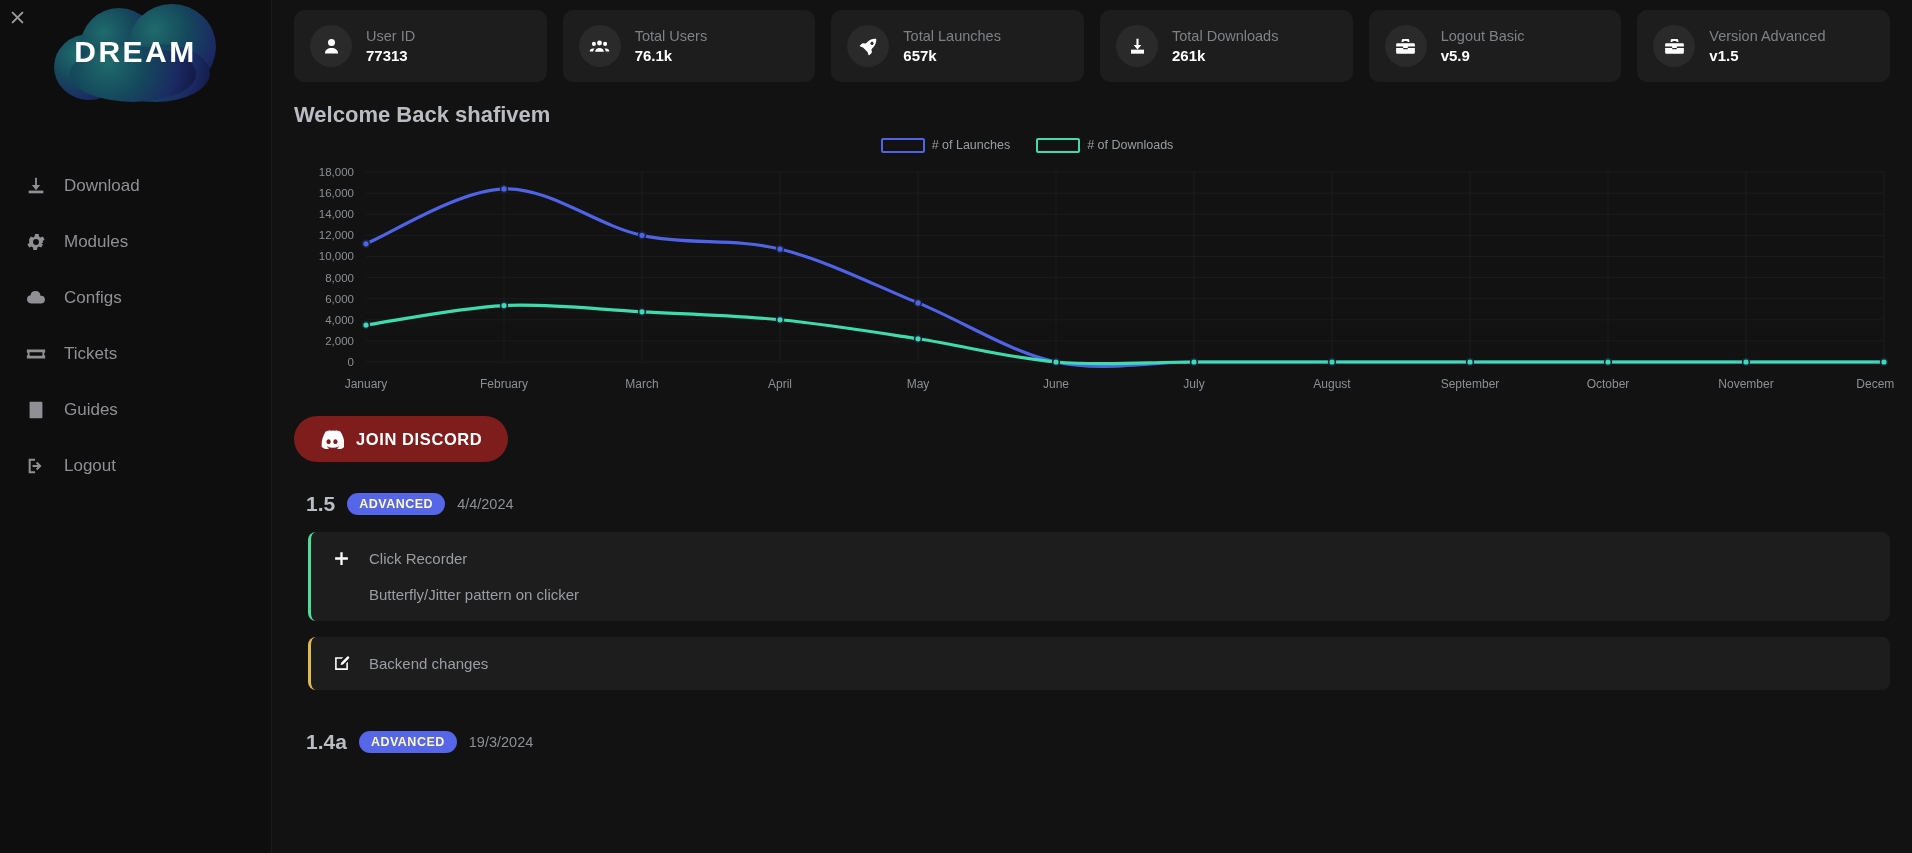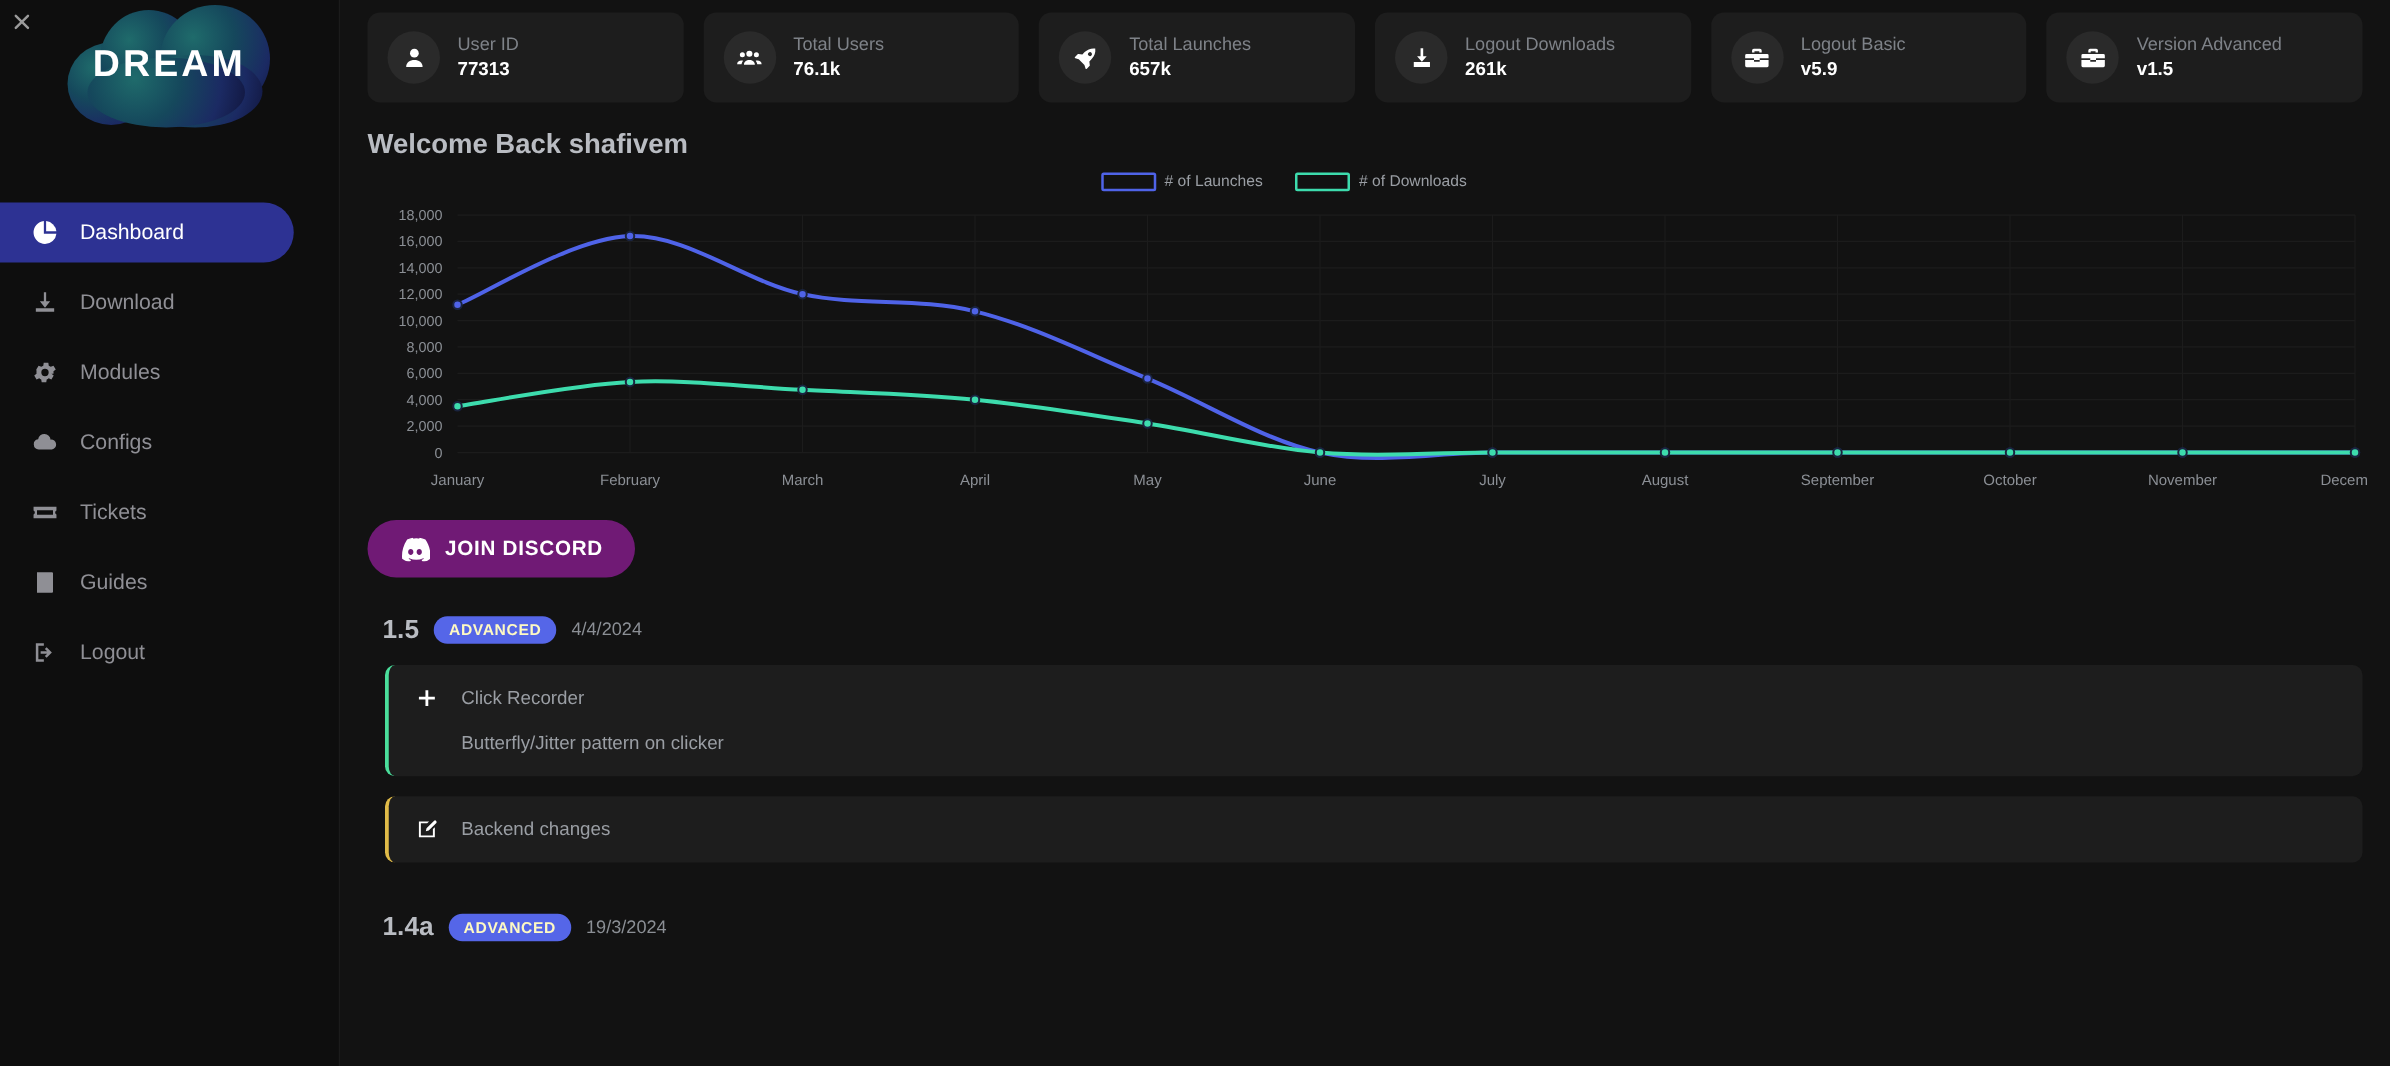--- a/index.html
+++ b/index.html
@@ -113,21 +113,21 @@
 
   .plot { position: relative; height: 238px; margin: 0 18px 0 22px; }
   .plot svg { display: block; width: 100%; height: 100%; }
   .ytick { fill: #8b8f95; font-size: 11.5px; text-anchor: end; font-family: "Liberation Sans", sans-serif; }
   .xtick { fill: #8b8f95; font-size: 12px; text-anchor: middle; font-family: "Liberation Sans", sans-serif; }
   .gridline { stroke: #1c1c1c; stroke-width: 1; }
 
   
   .discord-btn {
     display: inline-flex; align-items: center; gap: 12px;
-    background: #701a75; color: #ffffff;
+    background: #7f1d1d; color: #ffffff;
     border-radius: 30px;
     height: 46px; padding: 4px 26px;
     margin: 14px 0 0 22px;
     font-size: 16.5px; font-weight: bold; letter-spacing: 0.6px;
     cursor: pointer;
   }
   .discord-btn svg { width: 24px; height: 19px; fill: #fff; }
 
   
   .changelog { margin: 30px 0 0 0; padding: 0 22px 0 22px; }
@@ -177,29 +177,20 @@
             <i class="c3"></i>
             <i class="c4"></i>
             <i class="c5"></i>
         </div>
         <span class="logo-text">DREAM</span>
       </div>
     </div>
 
     <nav class="nav">
 
-      <div class="nav-item active">
-        <span class="ico">
-          <svg viewBox="0 0 24 24">
-              <path d="M11 2.05A10 10 0 0 0 12 22a10 10 0 0 0 9.95-9H11V2.05z"></path>
-              <path d="M13 2.05V11h8.95A10 10 0 0 0 13 2.05z"></path>
-            </svg>
-        </span>
-        <span>Dashboard</span>
-      </div>
 
       <div class="nav-item">
         <span class="ico">
           <svg viewBox="0 0 24 24">
               <path d="M11 3h2v8h3.5L12 16.5 7.5 11H11V3z"></path>
               <path d="M4 17h16v3H4z"></path>
             </svg>
         </span>
         <span>Download</span>
       </div>
@@ -302,21 +293,21 @@
       </div>
 
       <div class="stat-card">
         <span class="stat-icon">
           <svg viewBox="0 0 24 24">
               <path d="M10.8 3h2.4v7.2h3.2L12 15.4l-4.4-5.2h3.2V3z"></path>
               <path d="M4.6 15.6h14.8v4.6H4.6z"></path>
             </svg>
         </span>
         <span class="stat-text">
-          <span class="stat-label">Logout Downloads</span>
+          <span class="stat-label">Total Downloads</span>
           <span class="stat-value">261k</span>
         </span>
       </div>
 
       <div class="stat-card">
         <span class="stat-icon">
           <svg viewBox="0 0 24 24">
               <path d="M9.2 3.4h5.6a1.6 1.6 0 0 1 1.6 1.6v1.8h-2.2V5.6H9.8v1.2H7.6V5a1.6 1.6 0 0 1 1.6-1.6z"></path>
               <path d="M2.6 8.2h18.8a1.3 1.3 0 0 1 1.3 1.3v2.6H14.6v1.6H9.4v-1.6H1.3V9.5a1.3 1.3 0 0 1 1.3-1.3z"></path>
               <path d="M1.3 13.7h8.1v1.5h5.2v-1.5h8.1V19a1.3 1.3 0 0 1-1.3 1.3H2.6A1.3 1.3 0 0 1 1.3 19v-5.3z"></path>

